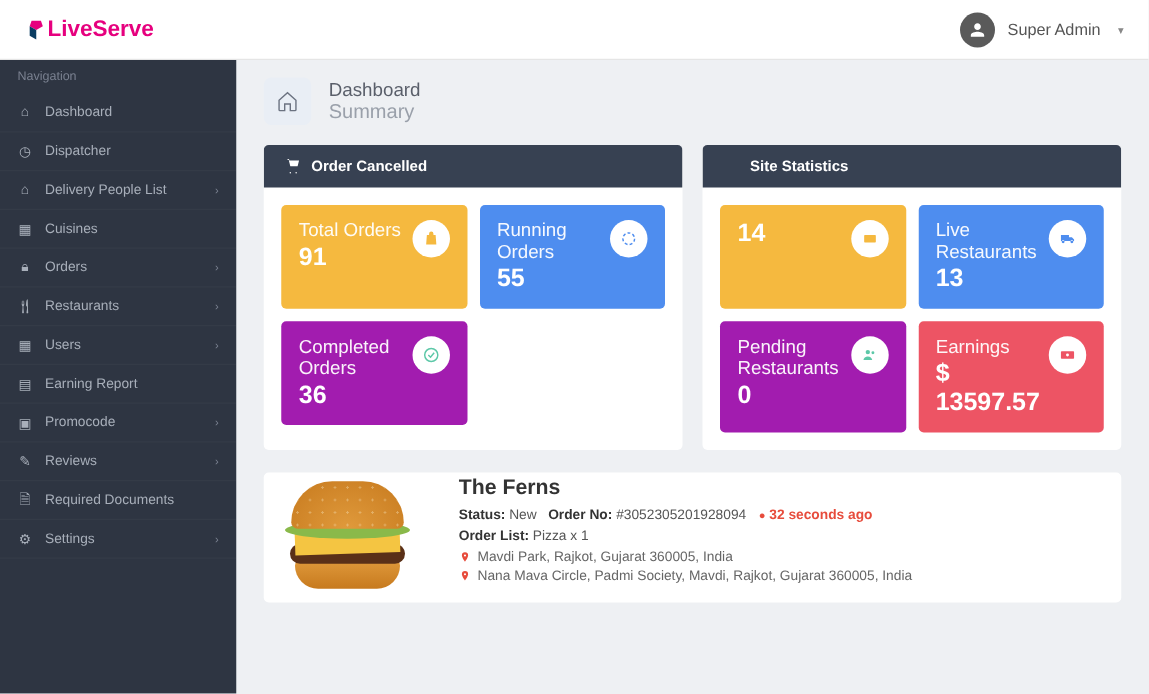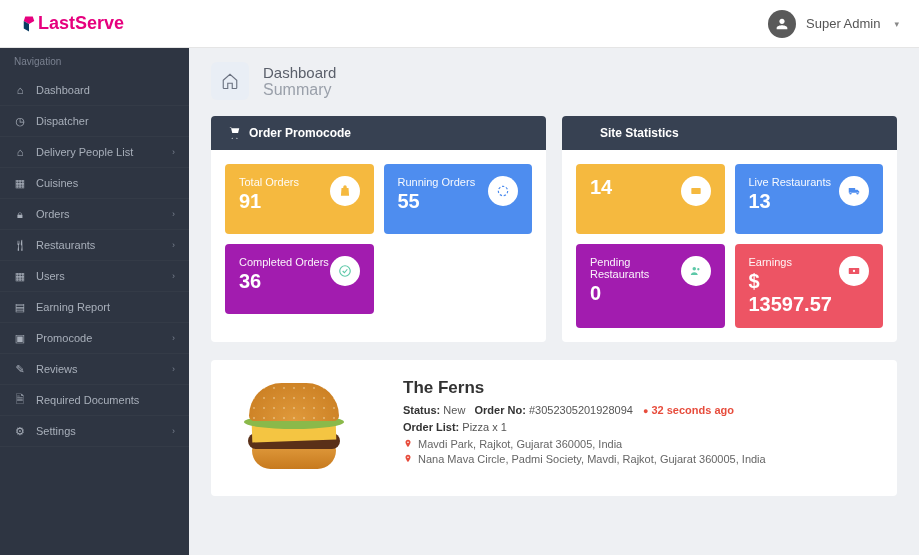--- a/index.html
+++ b/index.html
@@ -25,34 +25,34 @@
 .page-icon svg{width:18px;height:18px;stroke:#6b7280;fill:none;stroke-width:1.5}
 .page-title-block h1{font-size:15px;color:#5a5f6a;font-weight:500}
 .page-title-block .sub{font-size:16px;color:#9aa0aa}
 .cards-row{display:flex;gap:16px;margin-bottom:18px}
 .panel{flex:1;background:#fff;border-radius:4px;overflow:hidden}
 .panel-header{background:#374152;color:#fff;padding:10px 16px;font-size:12px;font-weight:600;display:flex;align-items:center;gap:8px}
 .panel-header svg{width:14px;height:14px;fill:#fff}
 .stat-grid{display:grid;grid-template-columns:1fr 1fr;gap:10px;padding:14px}
 .stat{border-radius:4px;padding:12px 14px;color:#fff;display:flex;justify-content:space-between;align-items:flex-start;min-height:70px}
 .stat .stat-text{display:flex;flex-direction:column;gap:2px}
-.stat .stat-label{font-size:11px;opacity:0.95}
+.stat .stat-label{font-size:15px;opacity:0.95}
 .stat .stat-val{font-size:20px;font-weight:600}
 .stat .stat-icon{width:30px;height:30px;border-radius:50%;background:#fff;display:flex;align-items:center;justify-content:center;flex-shrink:0}
 .stat .stat-icon svg{width:14px;height:14px}
 .yellow{background:#f5b93f}
 .yellow svg{fill:#f5b93f}
 .blue{background:#4e8def}
 .blue svg{fill:#4e8def}
 .green{background:#a21caf}
 .green svg{fill:#5dc8a8}
 .red{background:#ed5464}
 .red svg{fill:#ed5464}
 .order-panel{background:#fff;border-radius:4px;overflow:hidden}
-.order-body{padding:18px;display:flex;gap:44px}
+.order-body{padding:2px;display:flex;gap:24px}
 .order-img{width:130px;height:100px;display:flex;align-items:center;justify-content:center}
 .burger{position:relative;width:100px;height:90px}
 .bun-top{position:absolute;top:0;left:5px;width:90px;height:38px;background:radial-gradient(ellipse at 50% 100%,#e09a3c,#c77a1e);border-radius:50px 50px 8px 8px}
 .bun-top::after{content:"";position:absolute;inset:0;background-image:radial-gradient(circle,#f5e0b5 1px,transparent 1px);background-size:10px 10px;border-radius:inherit;opacity:0.4}
 .lettuce{position:absolute;top:32px;left:0;width:100px;height:14px;background:#8ab94a;border-radius:50%}
 .cheese{position:absolute;top:40px;left:8px;width:84px;height:18px;background:#f4c542;transform:rotate(-2deg)}
 .patty{position:absolute;top:50px;left:4px;width:92px;height:16px;background:#5a3018;border-radius:8px}
 .bun-bottom{position:absolute;top:62px;left:8px;width:84px;height:24px;background:linear-gradient(#e09a3c,#c77a1e);border-radius:6px 6px 20px 20px}
 .order-info h2{font-size:17px;color:#333;margin-bottom:6px}
 .order-meta{font-size:11px;color:#555;margin-bottom:5px}
@@ -65,21 +65,21 @@
 </style>
 </head>
 <body>
 
 <div class="app">
   <div class="header">
     <div class="logo">
       <svg width="18" height="18" viewBox="0 0 24 24" style="vertical-align:middle">
           <path fill="#e6007e" d="M7 2h10l2 6-7 4-7-4z"></path>
           <path fill="#0a3d62" d="M5 8l7 4v10l-7-4z"></path>
-        </svg><span class="pine">Last</span><span class="serve">Serve</span>
+        </svg><span class="pine">Live</span><span class="serve">Serve</span>
     </div>
     <div class="user-area">
       <div class="avatar">
           <svg viewBox="0 0 24 24">
             <path d="M12 12c2.2 0 4-1.8 4-4s-1.8-4-4-4-4 1.8-4 4 1.8 4 4 4zm0 2c-2.7 0-8 1.3-8 4v2h16v-2c0-2.7-5.3-4-8-4z"></path>
           </svg>
         </div>
       <span>Super Admin</span>
       <span class="chev-dn">▾</span>
     </div>
@@ -181,21 +181,21 @@
           <div class="sub">Summary</div>
         </div>
       </div>
 
       <div class="cards-row">
         <div class="panel">
           <div class="panel-header">
             <svg viewBox="0 0 24 24">
                 <path d="M7 4h14l-2 8H9L7 4zm-3-2h3l1 2M9 20a1 1 0 100 2 1 1 0 000-2zm8 0a1 1 0 100 2 1 1 0 000-2z"></path>
               </svg>
-            <span>Order Promocode</span>
+            <span>Order Cancelled</span>
           </div>
           <div class="stat-grid">
             <div class="stat yellow">
                 <div class="stat-text">
                   <span class="stat-label">Total Orders</span>
                   <span class="stat-val">91</span>
                 </div>
                 <div class="stat-icon">
                   <svg viewBox="0 0 24 24">
                     <path d="M6 7h12l1 13H5zM9 7V5a3 3 0 016 0v2"></path>

